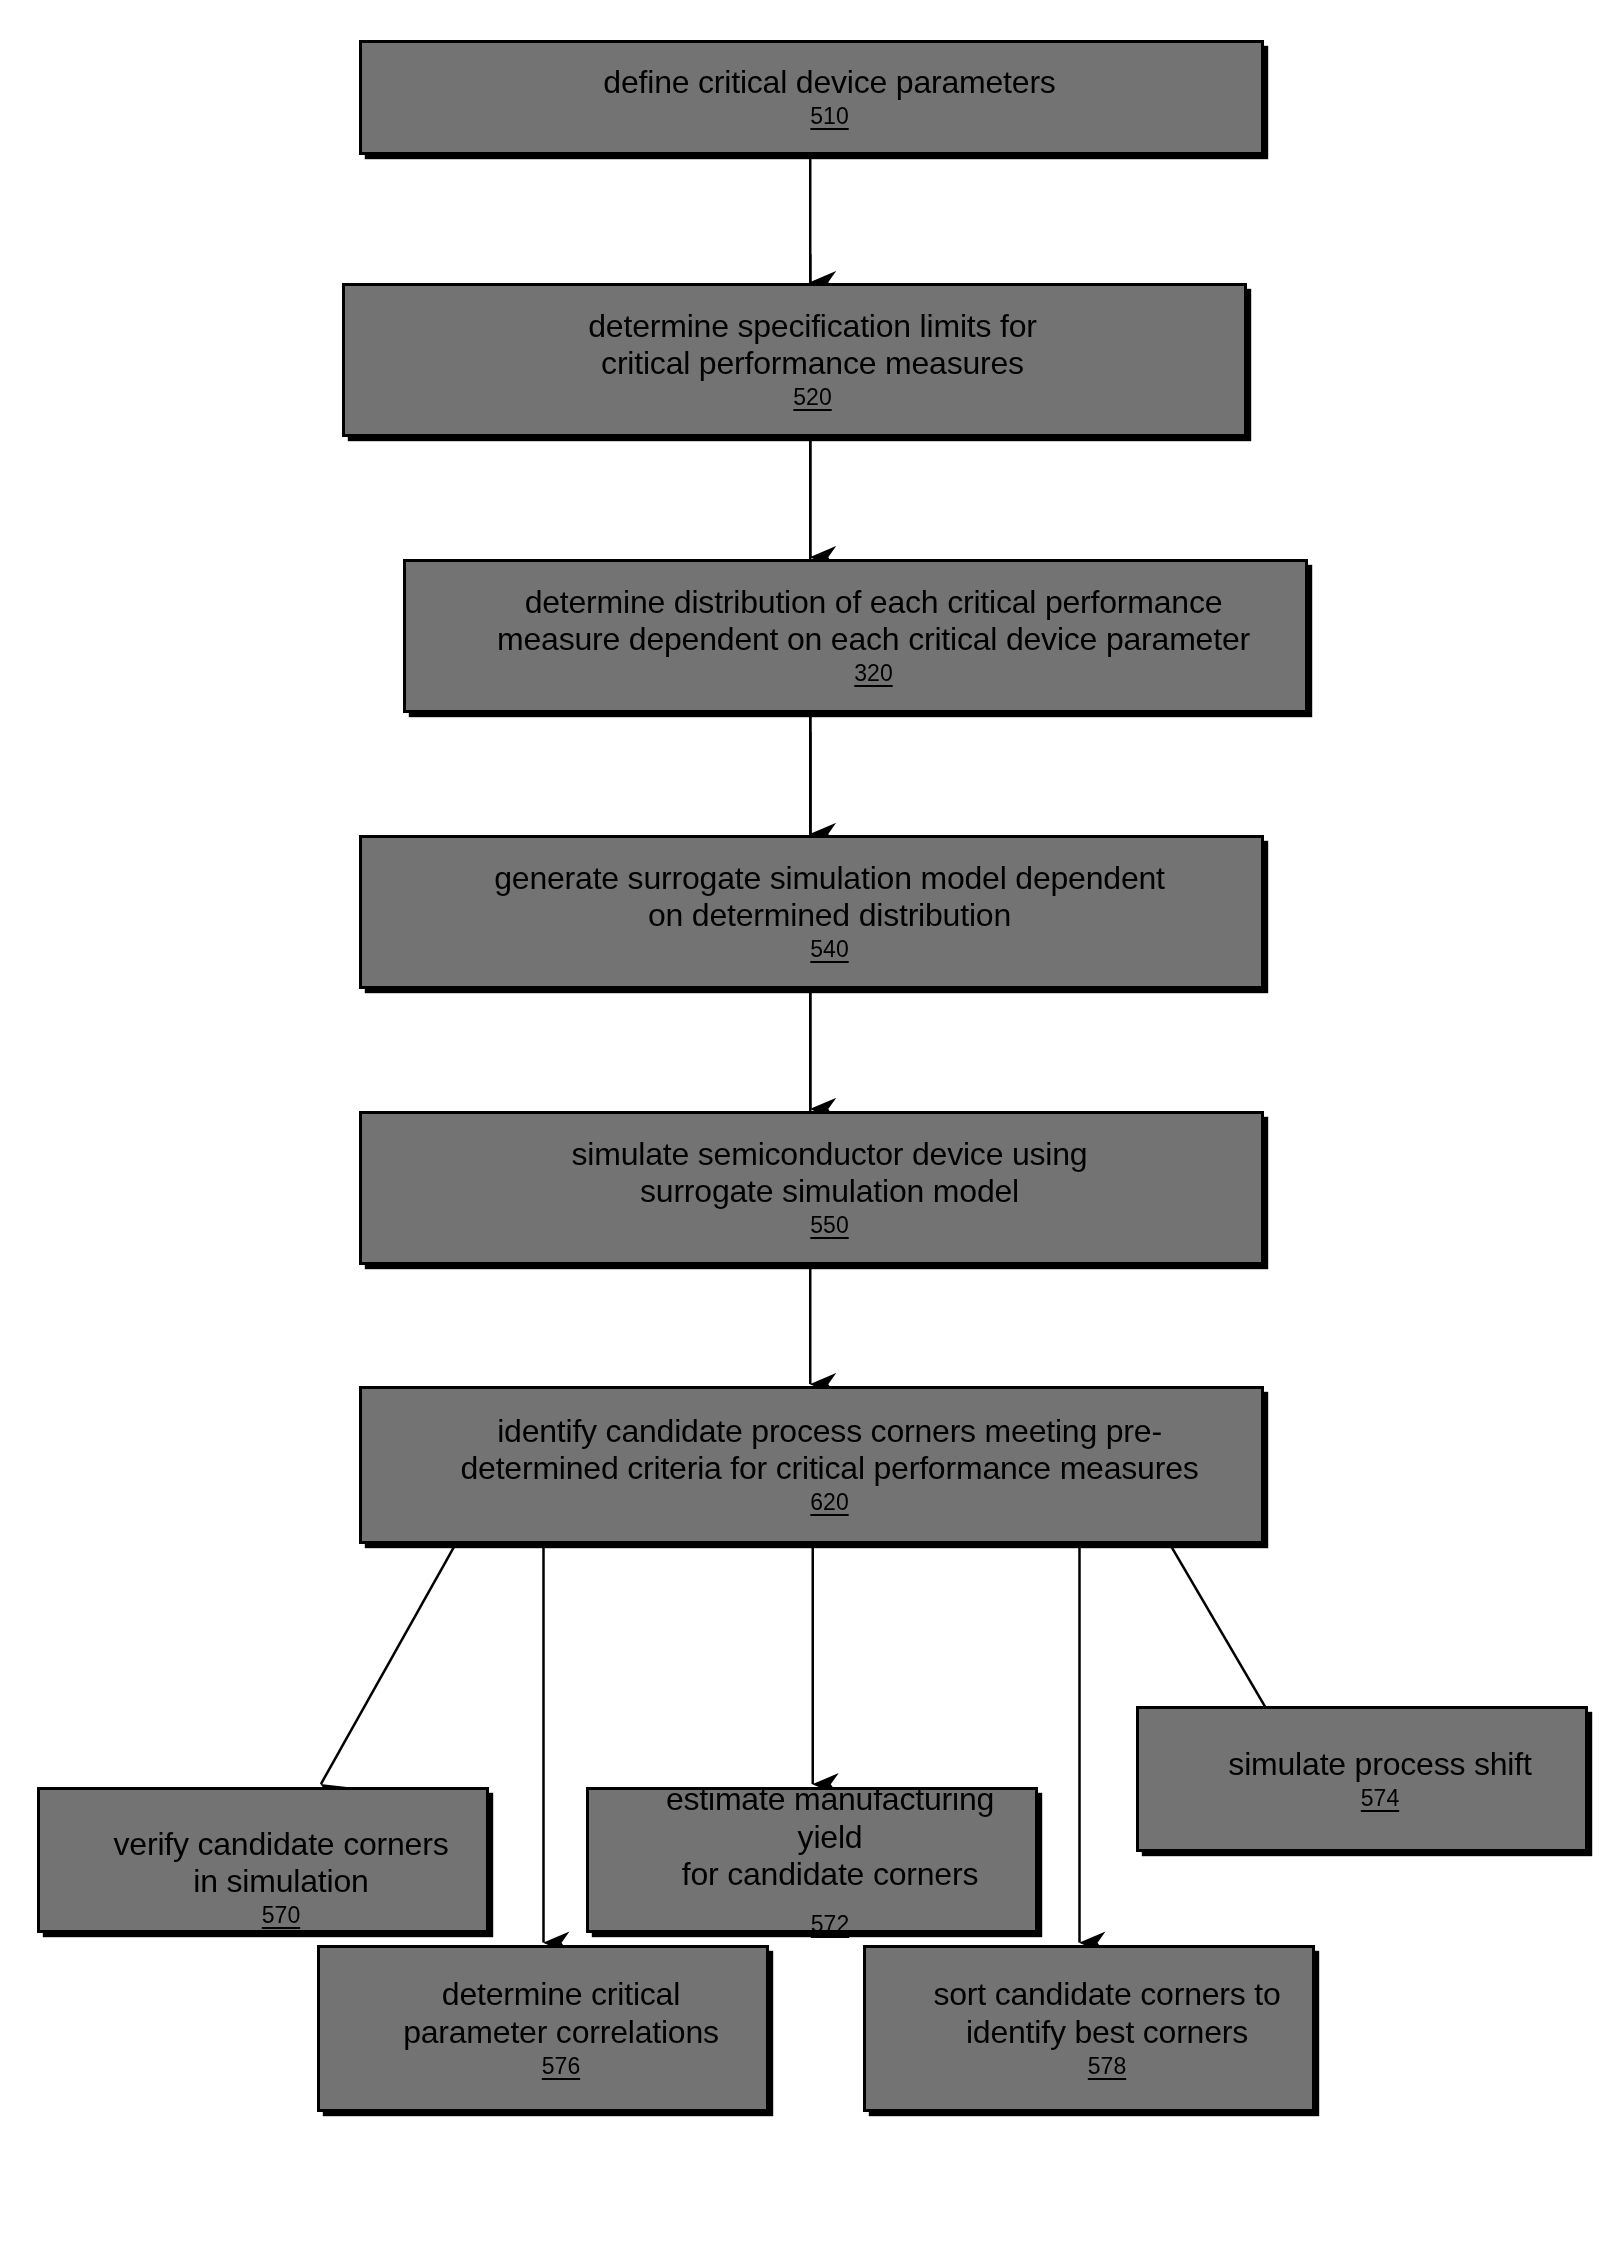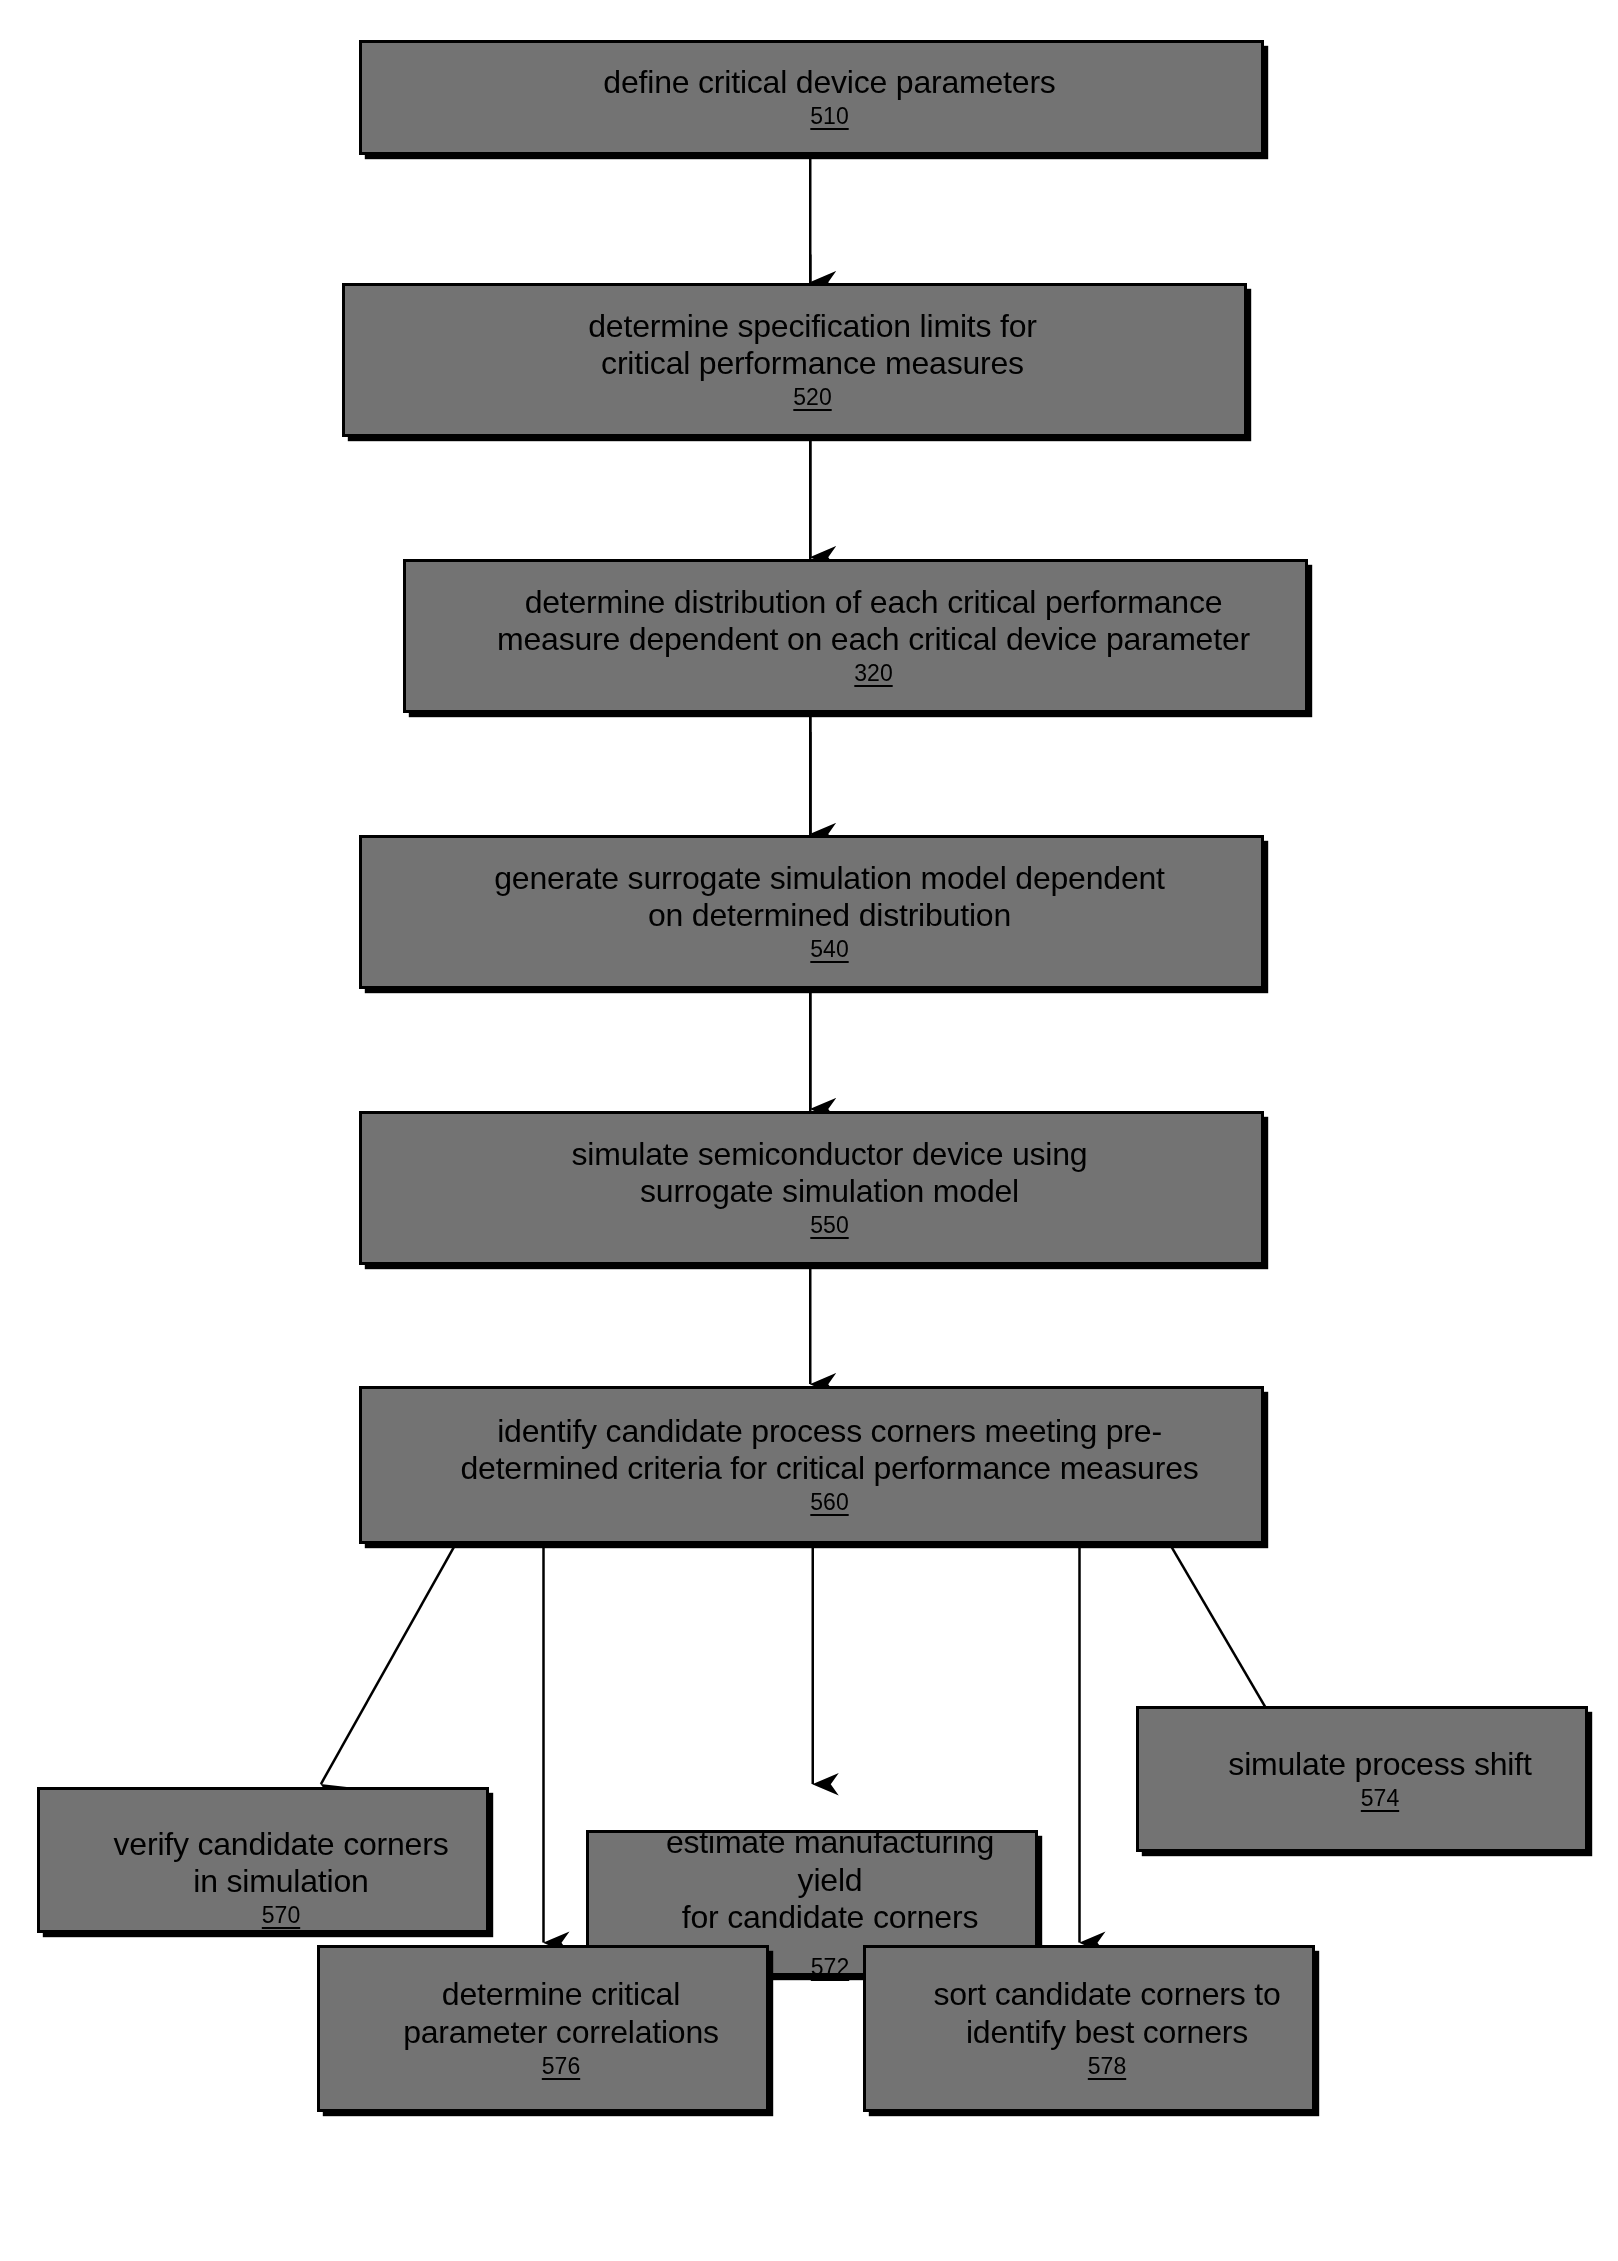--- a/index.html
+++ b/index.html
@@ -117,30 +117,30 @@
 
   <div class="node" style="left:359px; top:1111px; width:905px; height:154px;">
     <div class="node-text">simulate semiconductor device using
 surrogate simulation model</div>
     <div class="node-ref">550</div>
   </div>
 
   <div class="node" style="left:359px; top:1386px; width:905px; height:158px;">
     <div class="node-text">identify candidate process corners meeting pre-
 determined criteria for critical performance measures</div>
-    <div class="node-ref">560</div>
+    <div class="node-ref">620</div>
   </div>
 
   <div class="node" style="left:37px; top:1787px; width:452px; height:146px;justify-content:flex-end;">
     <div class="node-text">verify candidate corners
 in simulation</div>
     <div class="node-ref">570</div>
   </div>
 
-  <div class="node" style="left:586px; top:1830px; width:452px; height:146px;gap:16px;">
+  <div class="node" style="left:586px; top:1787px; width:452px; height:146px;gap:16px;">
     <div class="node-text">estimate manufacturing yield
 for candidate corners</div>
     <div class="node-ref">572</div>
   </div>
 
   <div class="node" style="left:1136px; top:1706px; width:452px; height:146px;">
     <div class="node-text">simulate process shift</div>
     <div class="node-ref">574</div>
   </div>
 

